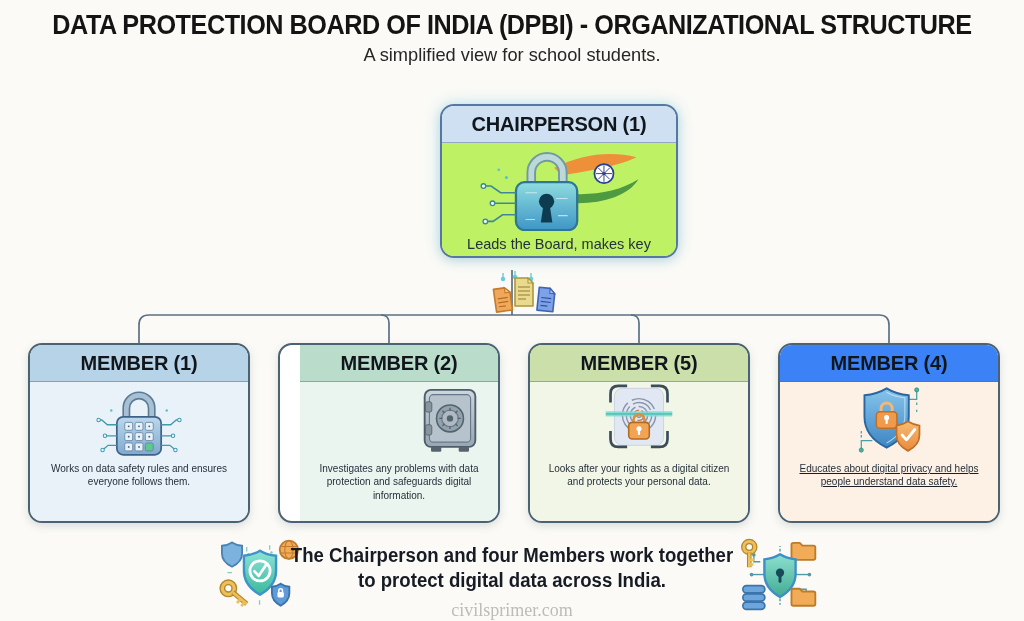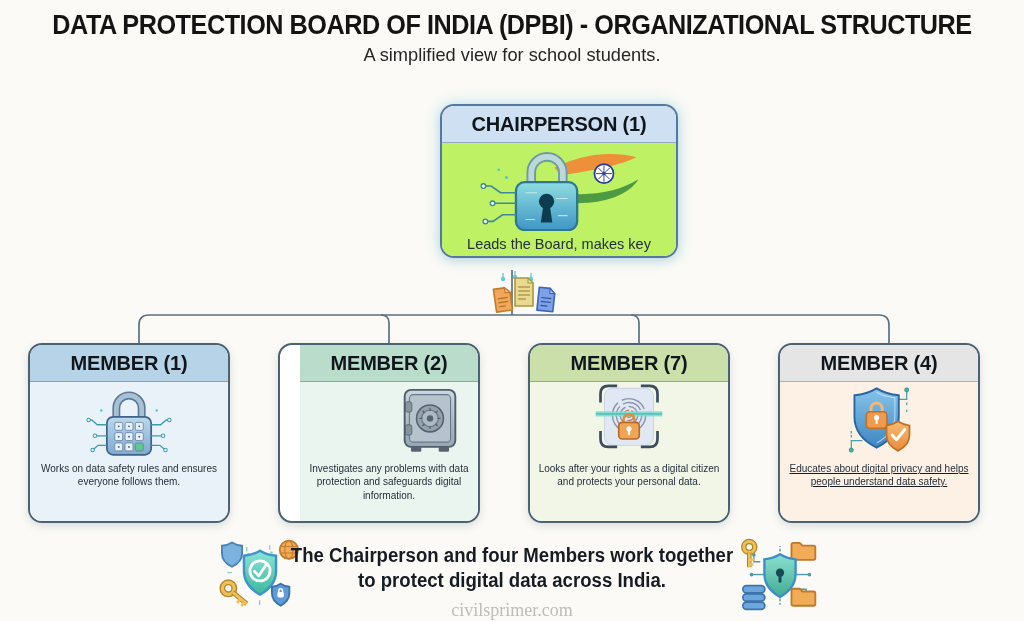--- a/index.html
+++ b/index.html
@@ -22,26 +22,26 @@
   .card-header {
     height:37px; display:flex; align-items:center; justify-content:center;
     font-size:20px; font-weight:bold; color:#10161c; letter-spacing:-0.2px;
   }
   .card-body { display:flex; flex-direction:column; align-items:center; height:calc(100% - 37px); }
   .card-desc { font-size:10px; line-height:1.33; text-align:center; color:#25303c; padding:0 8px; margin-top:4px; }
   .cp { left:398px; top:104px; width:238px; height:154px; border:2.5px solid #5578a2;
         box-shadow:0 0 16px rgba(110,200,225,.45), 0 3px 8px rgba(60,90,130,.15);margin-left:42px; }
   .cp .card-header { background:#cfe0f2; border-bottom:1.5px solid rgba(70,100,140,.45); }
   .cp .card-body { background:#bef264; }
-  .member { top:343px; width:202px; height:180px; border:2px solid #4a6272;
+  .member { top:343px; width:222px; height:180px; border:2px solid #4a6272;
             box-shadow:0 3px 8px rgba(70,90,110,.18); }
   .m1 { left:28px; }  .m1 .card-header { background:#b7d3e8; border-bottom:1.5px solid rgba(60,85,105,.4);} .m1 .card-body { background:#e9f1f9; }
   .m2 { left:278px;padding-left:20px; } .m2 .card-header { background:#badcca; border-bottom:1.5px solid rgba(60,95,80,.4);}  .m2 .card-body { background:#ebf5ef;align-items:flex-end; }
   .m3 { left:528px; } .m3 .card-header { background:#cadfa9; border-bottom:1.5px solid rgba(80,95,55,.4);}  .m3 .card-body { background:#f1f6e6; }
-  .m4 { left:778px; } .m4 .card-header { background:#e5e5e5; border-bottom:1.5px solid rgba(130,95,55,.4);} .m4 .card-body { background:#fdf1e5;text-decoration:underline; }
+  .m4 { left:778px; } .m4 .card-header { background:#3b82f6; border-bottom:1.5px solid rgba(130,95,55,.4);} .m4 .card-body { background:#fdf1e5;text-decoration:underline; }
   .icon-wrap { display:flex; align-items:center; justify-content:center; }
   .connectors { position:absolute; left:0; top:265px; width:1024px; height:80px; }
   .junction-docs { position:absolute; left:486px; top:270px; width:78px; height:46px; }
   .footer-note {
     position:absolute; top:543px; left:0; width:1024px; text-align:center;
     font-size:20px; font-weight:bold; color:#171c24; line-height:1.25;
     transform:scaleX(0.93); transform-origin:center;
   }
   .cluster { position:absolute; width:88px; height:78px; }
   .cluster.left { left:216px; top:536px; }
@@ -232,21 +232,21 @@
           <rect x="24" y="54" width="8" height="13" rx="2.5" fill="#8795a1" stroke="#57686f" stroke-width="1.2"></rect>
           <rect x="31" y="82" width="13" height="6" rx="1.5" fill="#57646e"></rect>
           <rect x="66" y="82" width="13" height="6" rx="1.5" fill="#57646e"></rect>
         </svg>
       </div>
       <div class="card-desc" style="max-width:212px;">Investigates any problems with data protection and safeguards digital information.</div>
     </div>
   </div>
 
   <div class="card member m3">
-    <div class="card-header">MEMBER (7)</div>
+    <div class="card-header">MEMBER (5)</div>
     <div class="card-body">
       <div class="icon-wrap">
         <svg width="96" height="76" viewBox="0 0 110 96">
           <rect x="24" y="8" width="62" height="72" rx="10" fill="#e2e8f3" stroke="#c3cde0" stroke-width="1"></rect>
           <g fill="none" stroke="#3c4c5c" stroke-width="3.4">
             <path d="M19,26 V15 Q19,5 29,5 H40"></path>
             <path d="M70,5 H81 Q91,5 91,15 V26"></path>
             <path d="M91,62 V72 Q91,82 81,82 H70"></path>
             <path d="M40,82 H29 Q19,82 19,72 V62"></path>
           </g>

